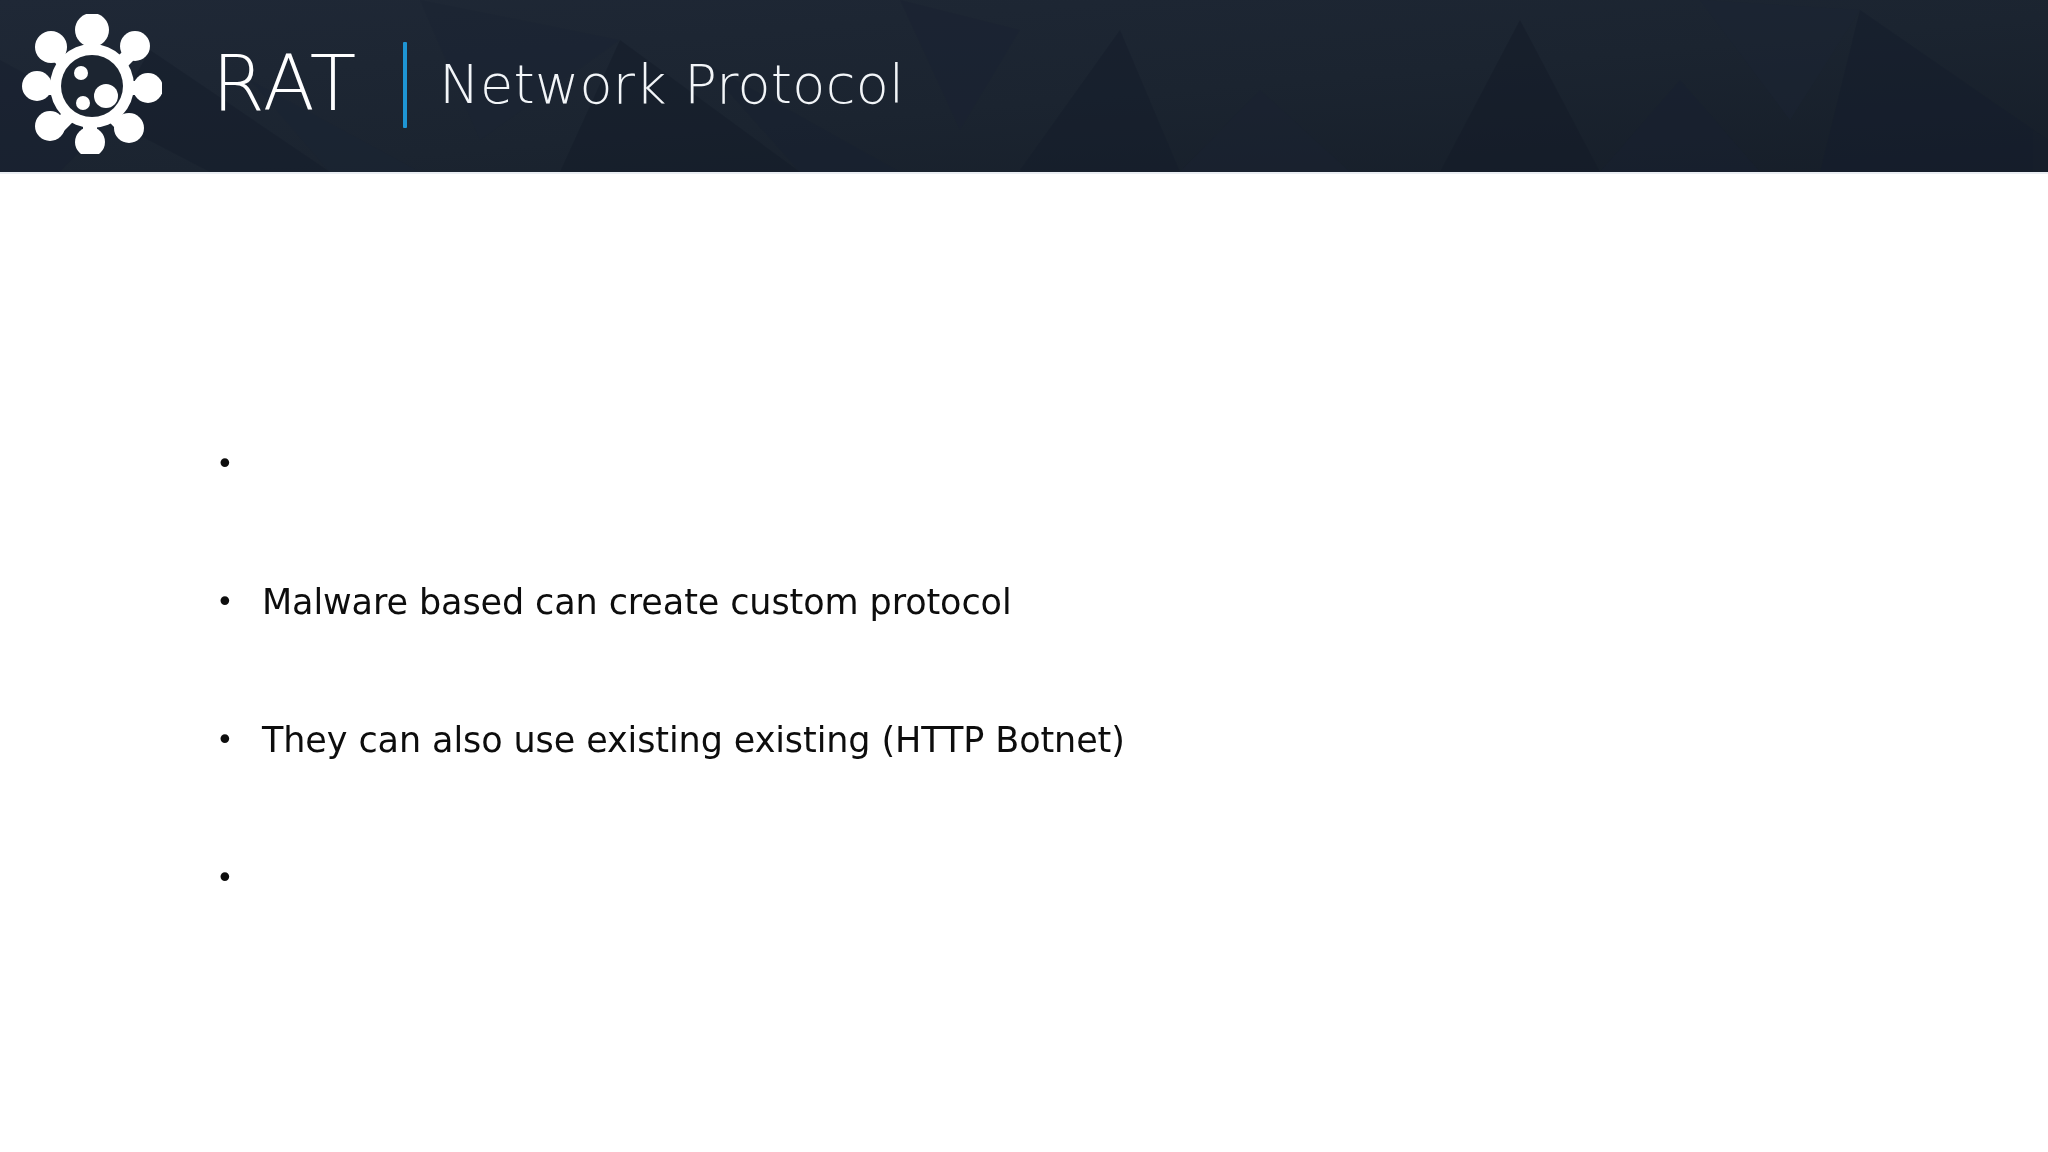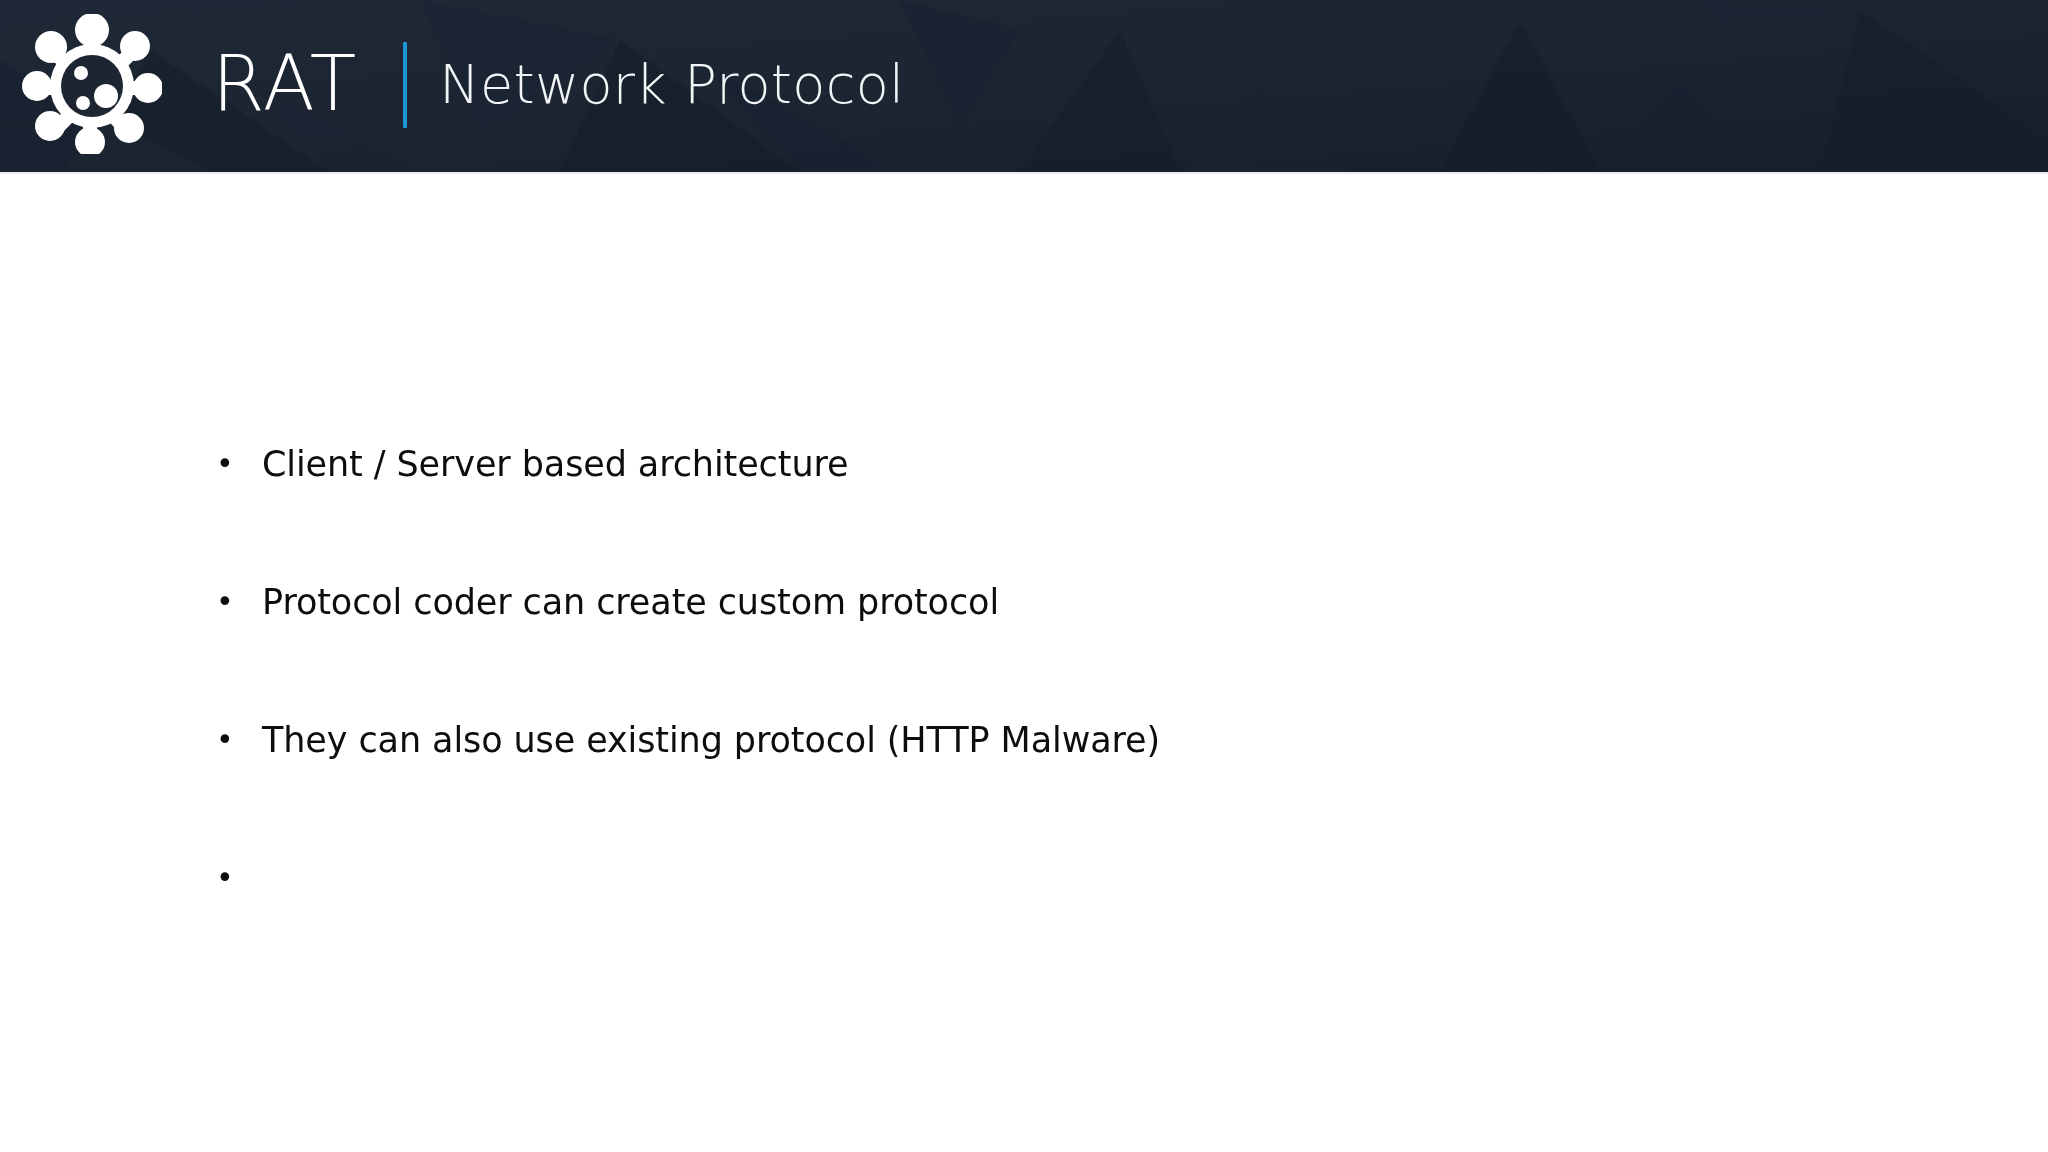--- a/index.html
+++ b/index.html
@@ -217,31 +217,30 @@
     <div class="brand-subtitle">Network Protocol</div>
   </div>
 </div>
 <div class="header-bottom-edge"></div>
 
 <div class="slide-body">
   <ul class="bullet-list">
 
     <li class="bullet-item">
       <span class="bullet-marker">•</span>
-      <span class="bullet-text">Client / Server based architecture</span>
-    </li>
-
-    <li class="bullet-item">
-      <span class="bullet-marker">•</span>
-      <span class="bullet-text">Protocol coder can create custom protocol</span>
-    </li>
-
-    <li class="bullet-item">
-      <span class="bullet-marker">•</span>
-      <span class="bullet-text">They can also use existing protocol (HTTP Malware)</span>
+    </li>
+
+    <li class="bullet-item">
+      <span class="bullet-marker">•</span>
+      <span class="bullet-text">Malware based can create custom protocol</span>
+    </li>
+
+    <li class="bullet-item">
+      <span class="bullet-marker">•</span>
+      <span class="bullet-text">They can also use existing existing (HTTP Botnet)</span>
     </li>
 
     <li class="bullet-item">
       <span class="bullet-marker">•</span>
     </li>
 
   </ul>
 </div>
 
 </body></html>

